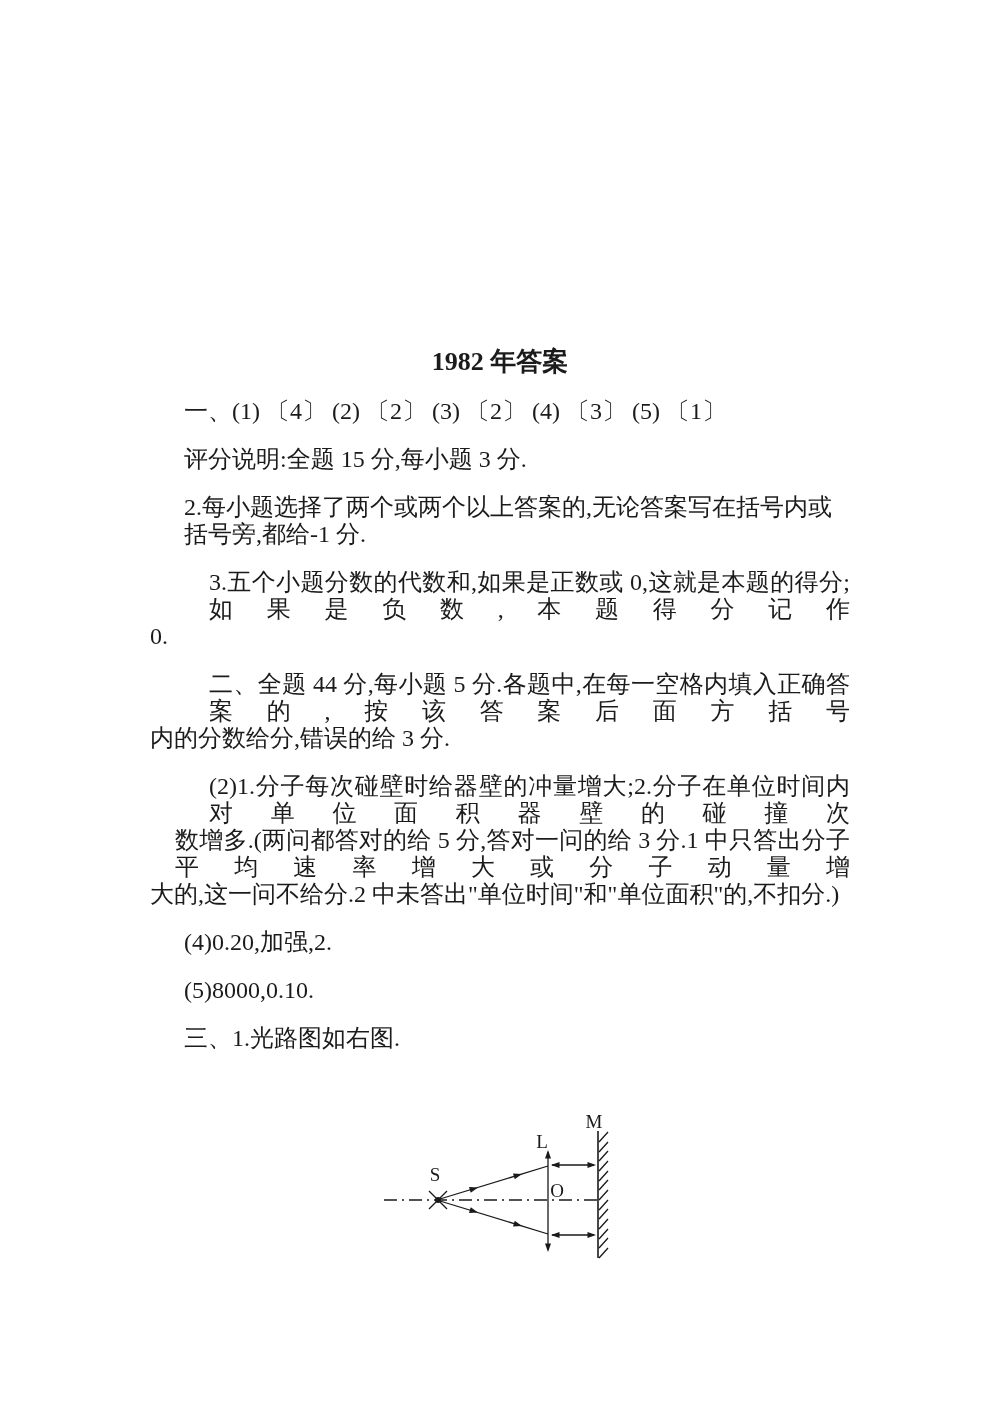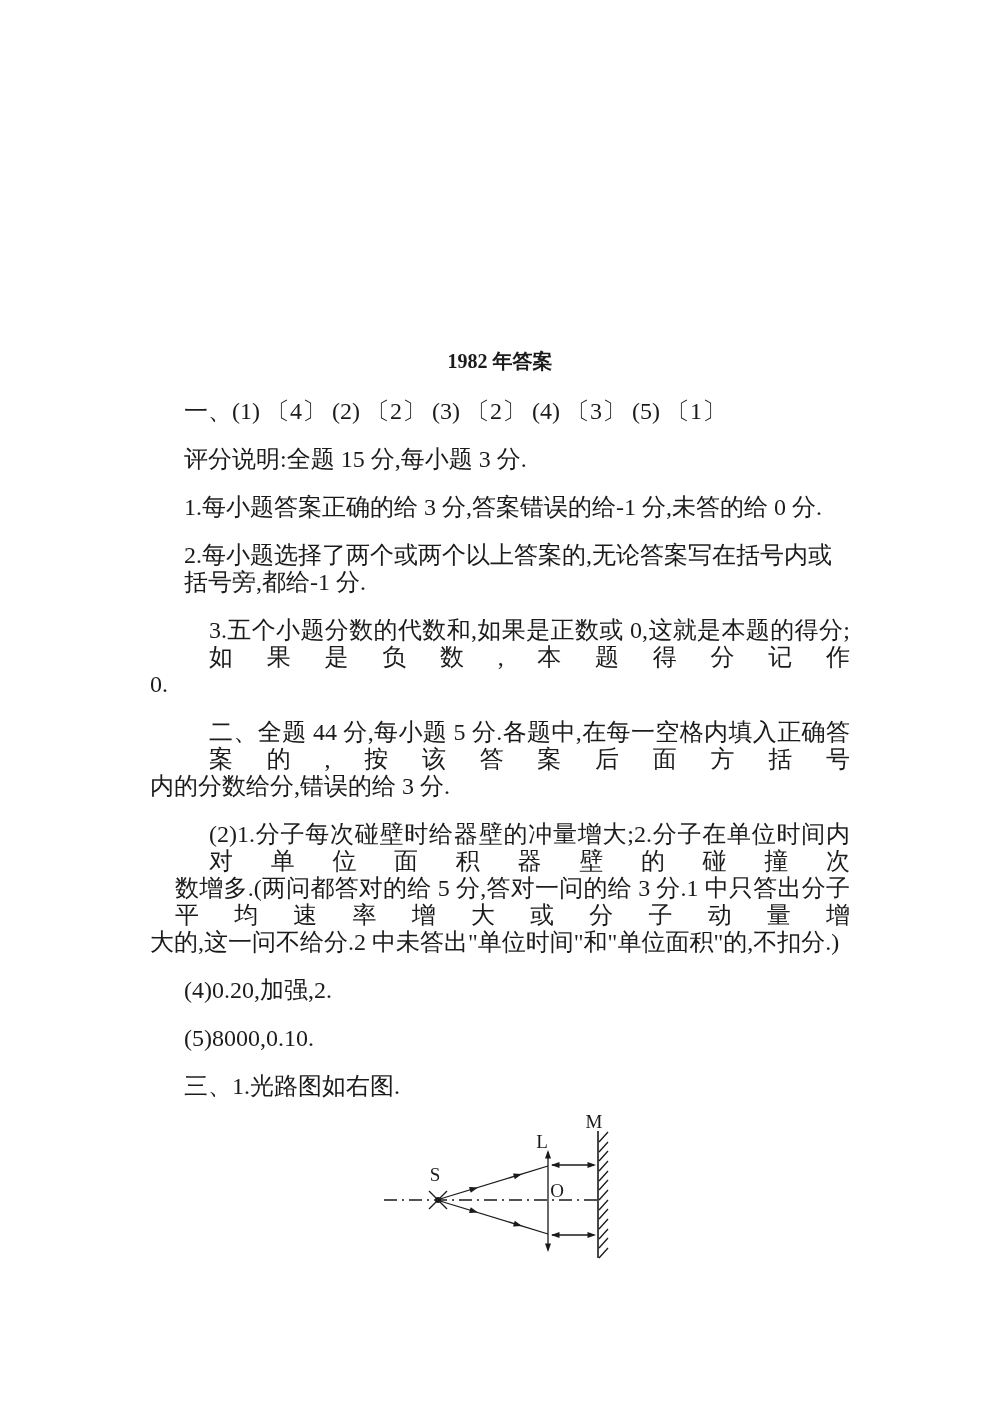--- a/index.html
+++ b/index.html
@@ -9,21 +9,21 @@
     background:#ffffff;
     overflow:hidden;
     font-family:"Liberation Serif","DejaVu Serif",serif;
     color:#1b1b1b;
   }
   .title {
     position:absolute;
     top:348px; left:150px; width:700px;
     margin:0;
     text-align:center;
-    font-size:20px; font-weight:bold;
+    font-size:26px; font-weight:bold;
     line-height:27px;
   }
   .body {
     position:absolute;
     top:398px; left:150px; width:700px;
     font-size:24px;
     line-height:27px;
   }
   .para { margin:0 0 21px 0; }
   .line { min-height:27px; }
@@ -50,23 +50,20 @@
 <div class="page">
 
   <h1 class="title">1982 年答案</h1>
 
   <div class="body" id="doc-body">
       <div class="para">
         <div class="line indent">一、(1) 〔4〕 (2) 〔2〕 (3) 〔2〕 (4) 〔3〕 (5) 〔1〕</div>
       </div>
       <div class="para">
         <div class="line indent">评分说明:全题 15 分,每小题 3 分.</div>
-      </div>
-      <div class="para">
-        <div class="line indent">1.每小题答案正确的给 3 分,答案错误的给-1 分,未答的给 0 分.</div>
       </div>
       <div class="para">
         <div class="line indent">2.每小题选择了两个或两个以上答案的,无论答案写在括号内或括号旁,都给-1 分.</div>
       </div>
       <div class="para">
         <div class="line indent full">3.五个小题分数的代数和,如果是正数或 0,这就是本题的得分;如果是负数,本题得分记作</div>
         <div class="line">0.</div>
       </div>
       <div class="para">
         <div class="line indent full">二、全题 44 分,每小题 5 分.各题中,在每一空格内填入正确答案的,按该答案后面方括号</div>

